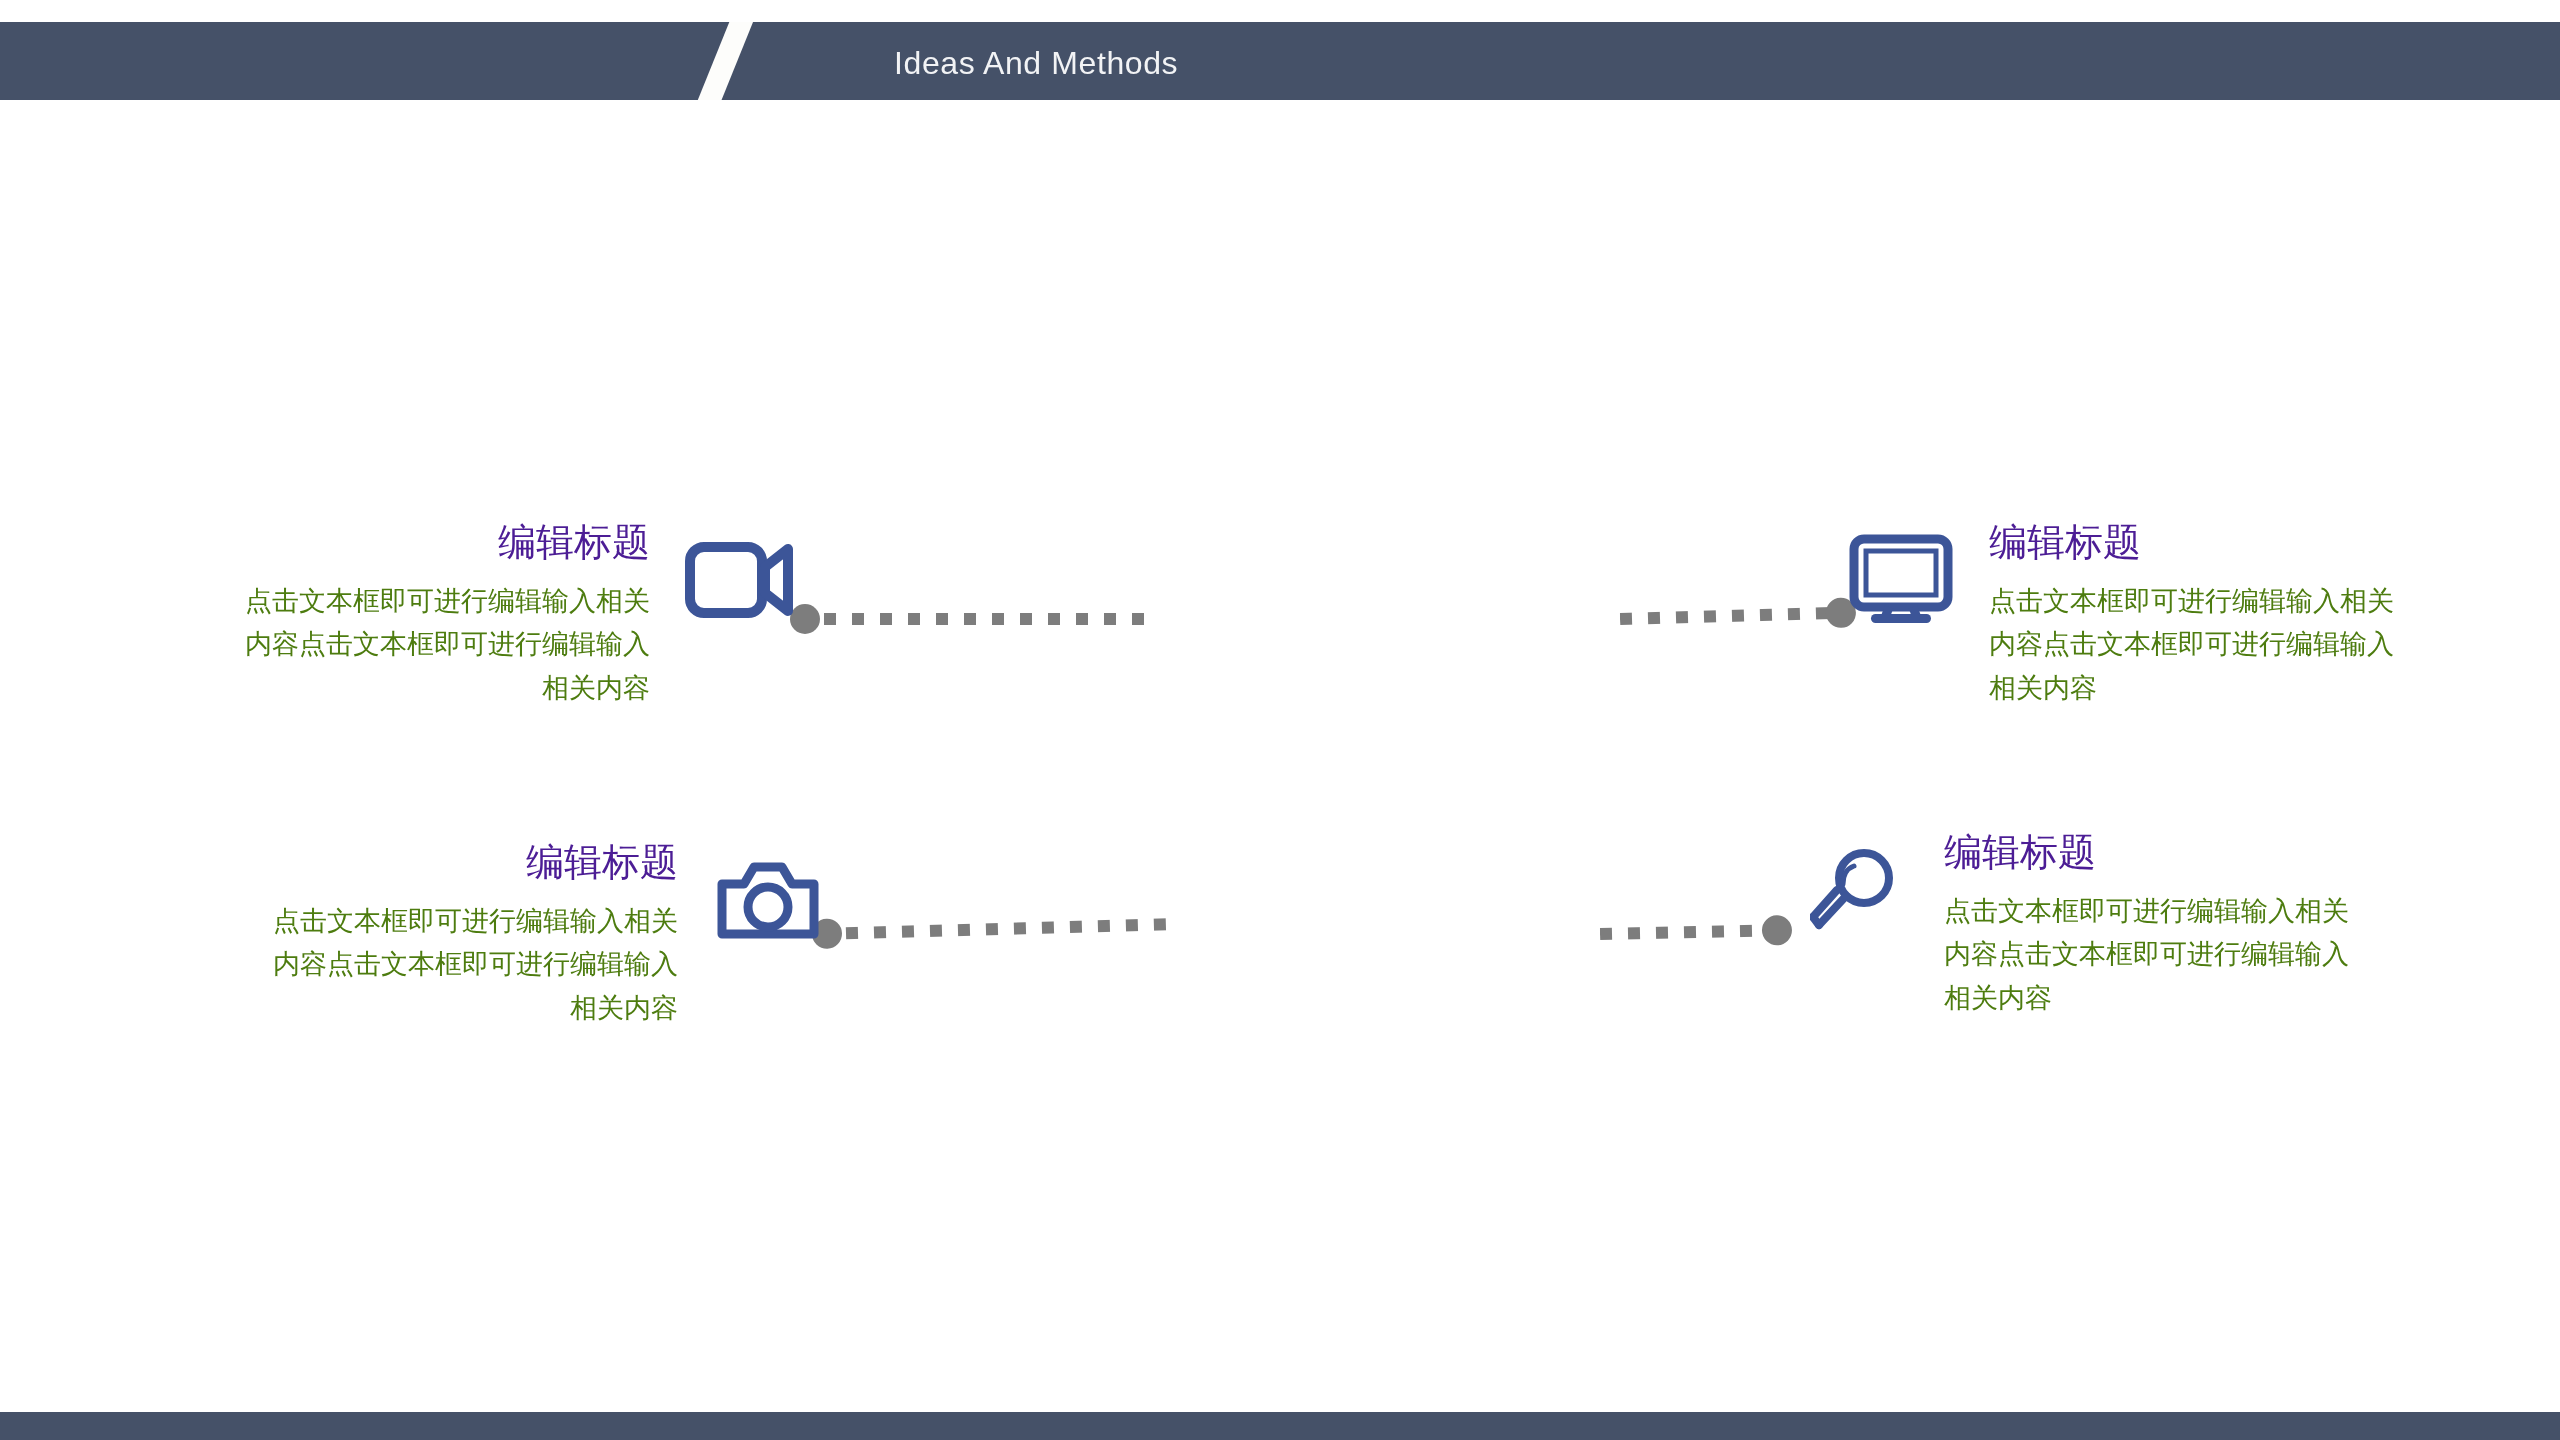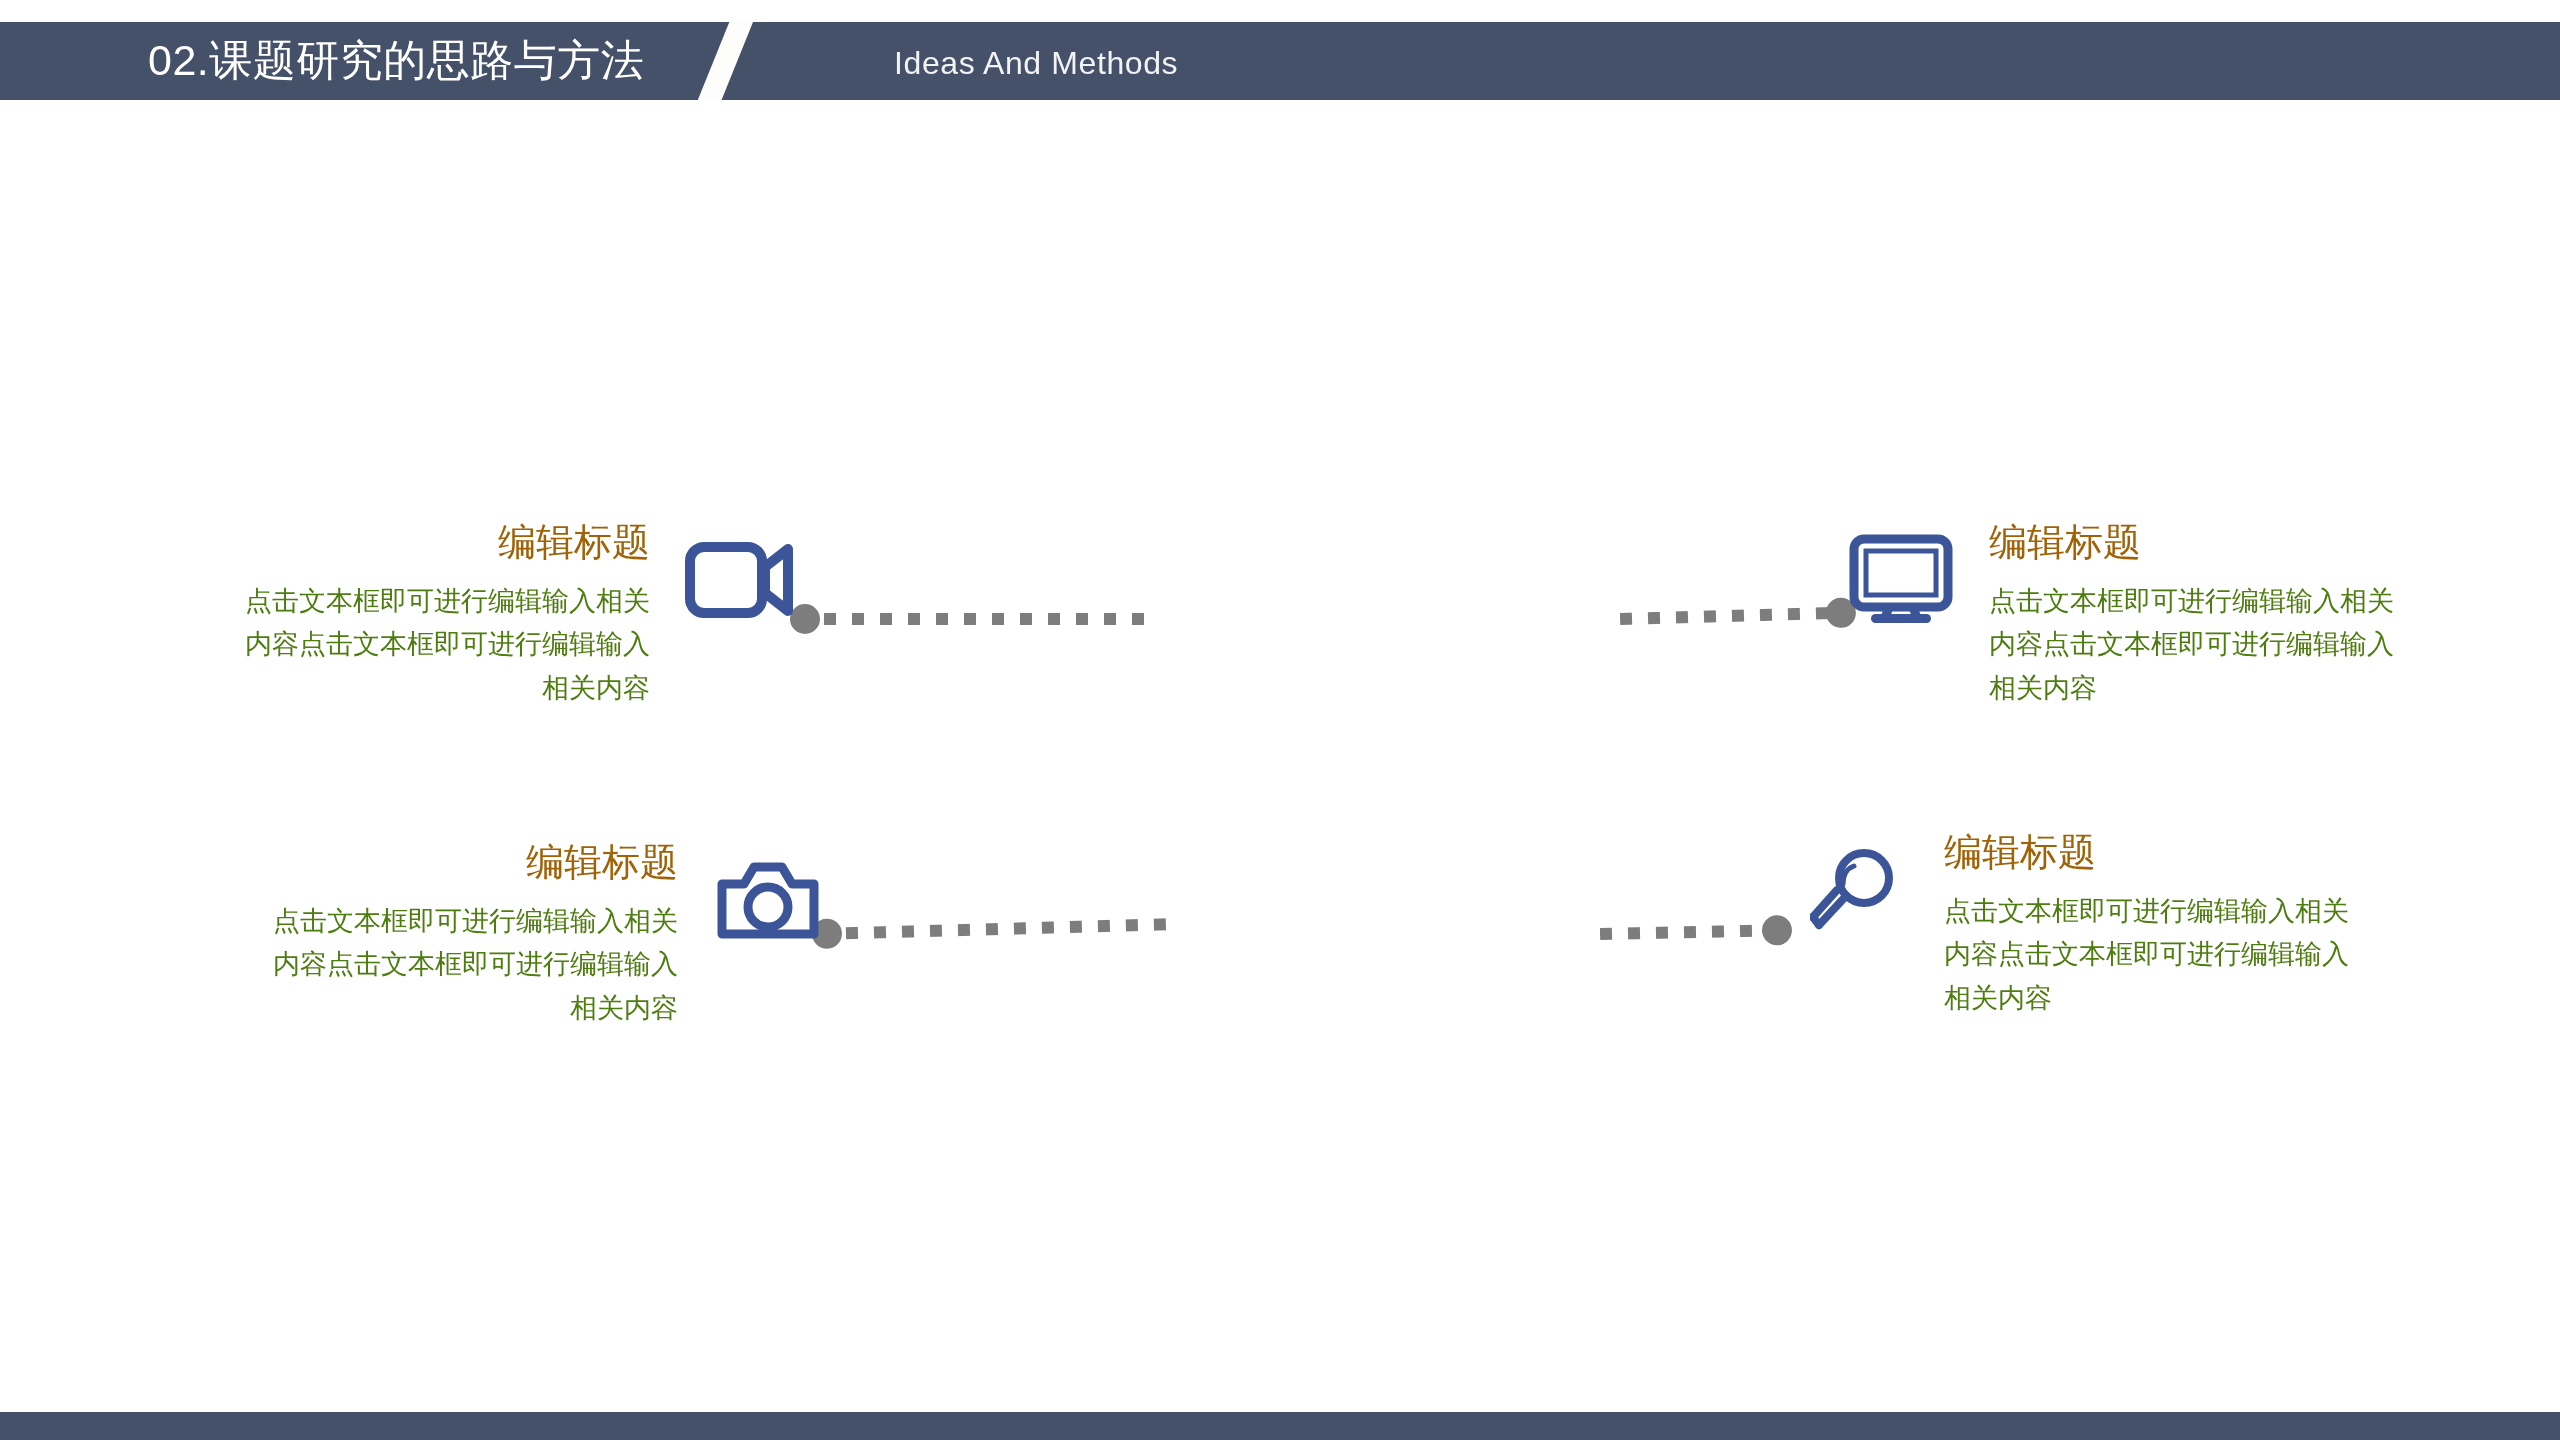--- a/index.html
+++ b/index.html
@@ -204,21 +204,21 @@
   
   .feature {
     position: absolute;
     display: flex;
     align-items: flex-start;
     z-index: 3;
   }
   .feature-text { width: 410px; }
   .feature-title {
     font-size: 38px;
-    color: #a16207;
+    color: #4c1d95;
     font-weight: 400;
     line-height: 1.2;
     margin-bottom: 14px;
   }
   .feature-body {
     font-size: 27px;
     color: #4d7c0f;
     font-weight: 400;
     line-height: 1.62;
   }
@@ -246,21 +246,20 @@
   .ico { display: block; }
 </style>
 </head>
 <body>
 
 <div id="slide">
 
   <div class="header-bar">
     <div class="header-slash"></div>
   </div>
-  <div class="header-title">02.课题研究的思路与方法</div>
   <div class="header-sub">Ideas And Methods</div>
 
 
   <div class="connector" id="conn-tl">
     <div class="dots"></div>
     <div class="endpoint"></div>
   </div>
   <div class="connector" id="conn-bl">
     <div class="dots"></div>
     <div class="endpoint"></div>

